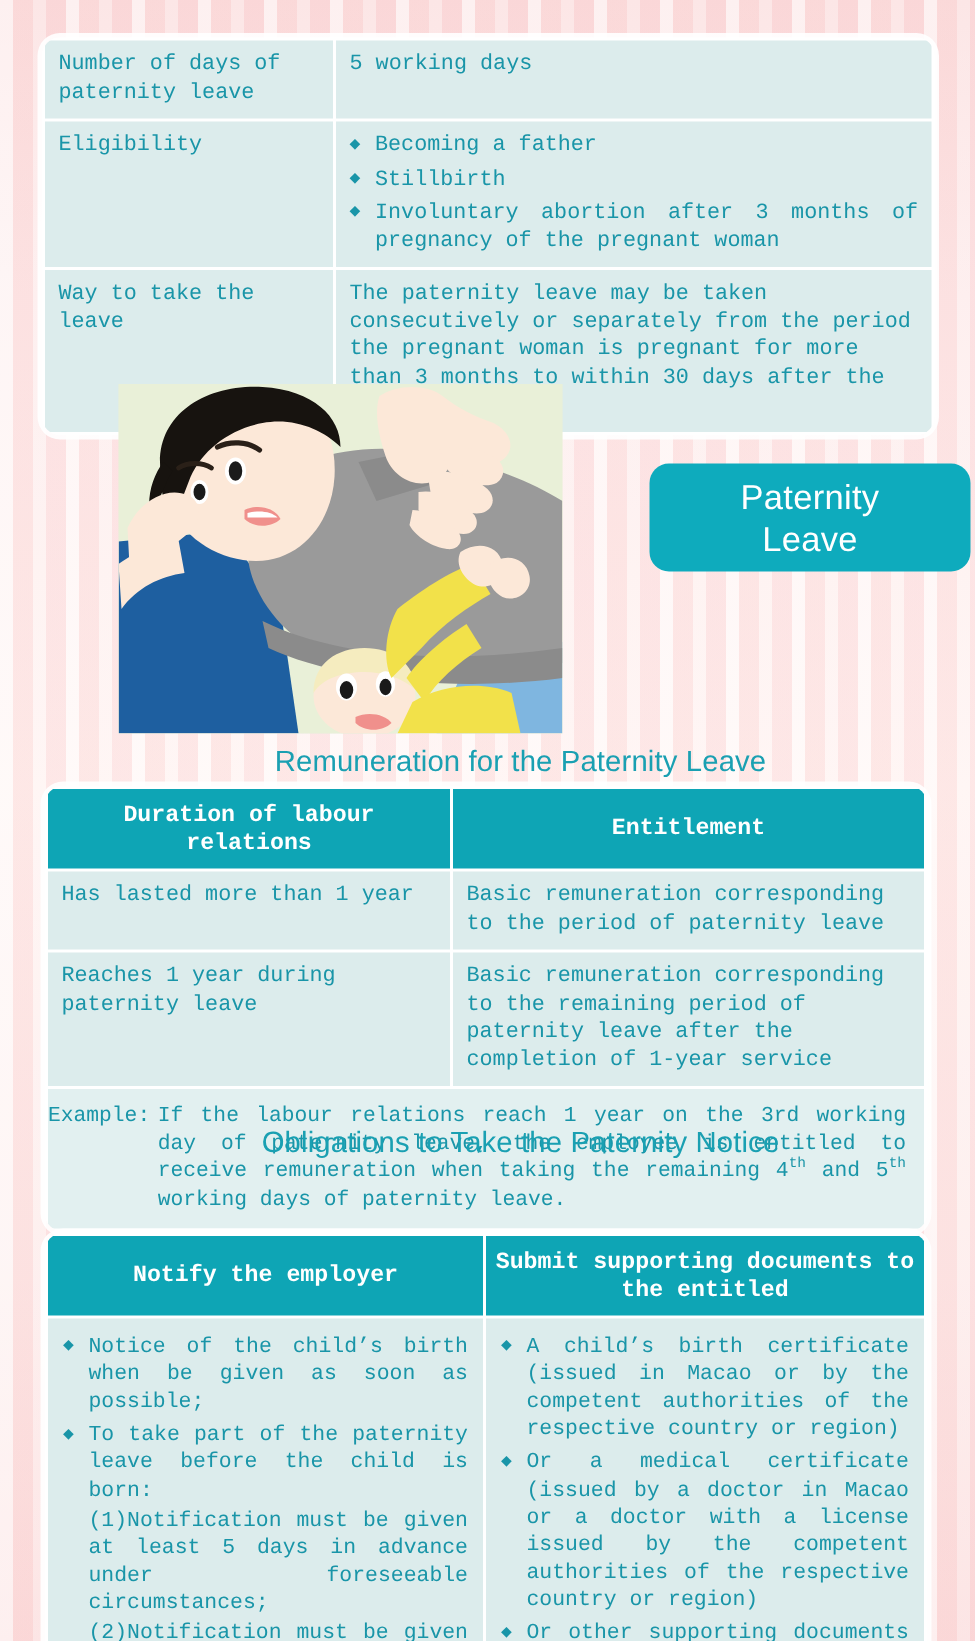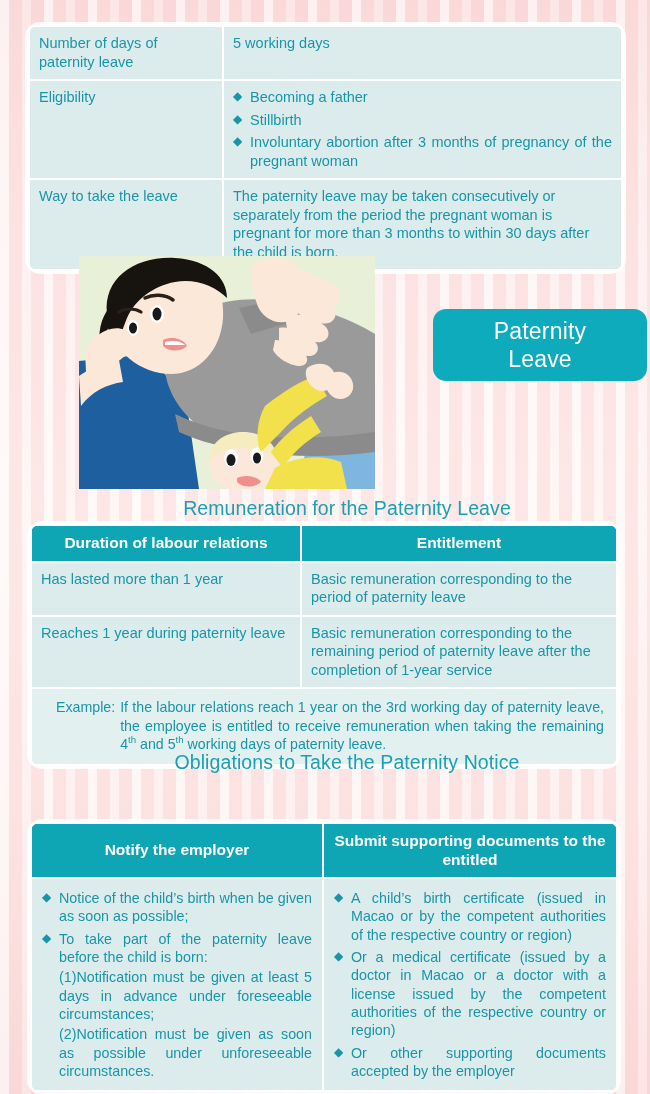--- a/index.html
+++ b/index.html
@@ -42,20 +42,21 @@
     border-radius: 12px;
     overflow: hidden;
     box-shadow: 0 0 0 3px rgba(255,255,255,0.9);
   }
 
   .tbl {
     width: 100%;
     border-collapse: separate;
     border-spacing: 2px;
     background: #ffffff;
+    font-family: Liberation Mono, monospace;
   }
 
   .tbl td, .tbl th {
     background: #dcecec;
     color: #1995a8;
     vertical-align: top;
     padding: 7px 9px 8px 9px;
     font-size: 14.5px;
     line-height: 1.28;
     font-weight: normal;
@@ -139,21 +140,21 @@
   #title-remuneration { left: 0; top: 497px; }
   #title-obligations  { left: 0; top: 751px; }
 
   
   #table-remuneration { left: 30px; top: 524px; width: 588px; }
   #table-remuneration .c1 { width: 268px; }
   #table-remuneration td { font-size: 14.5px; }
 
   .example-row td {
     background: #e2f0f0;
-    padding: 9px 12px 10px 24px;
+    padding: 9px 12px 10px 0;
   }
   .example-wrap {
     display: flex;
     font-size: 14.2px;
     line-height: 1.3;
     color: #1995a8;
   }
   .example-label { white-space: nowrap; padding-right: 5px; }
   .example-body  { text-align: justify; text-align-last: left; }
   sup { font-size: 0.68em; vertical-align: super; line-height: 0; }

